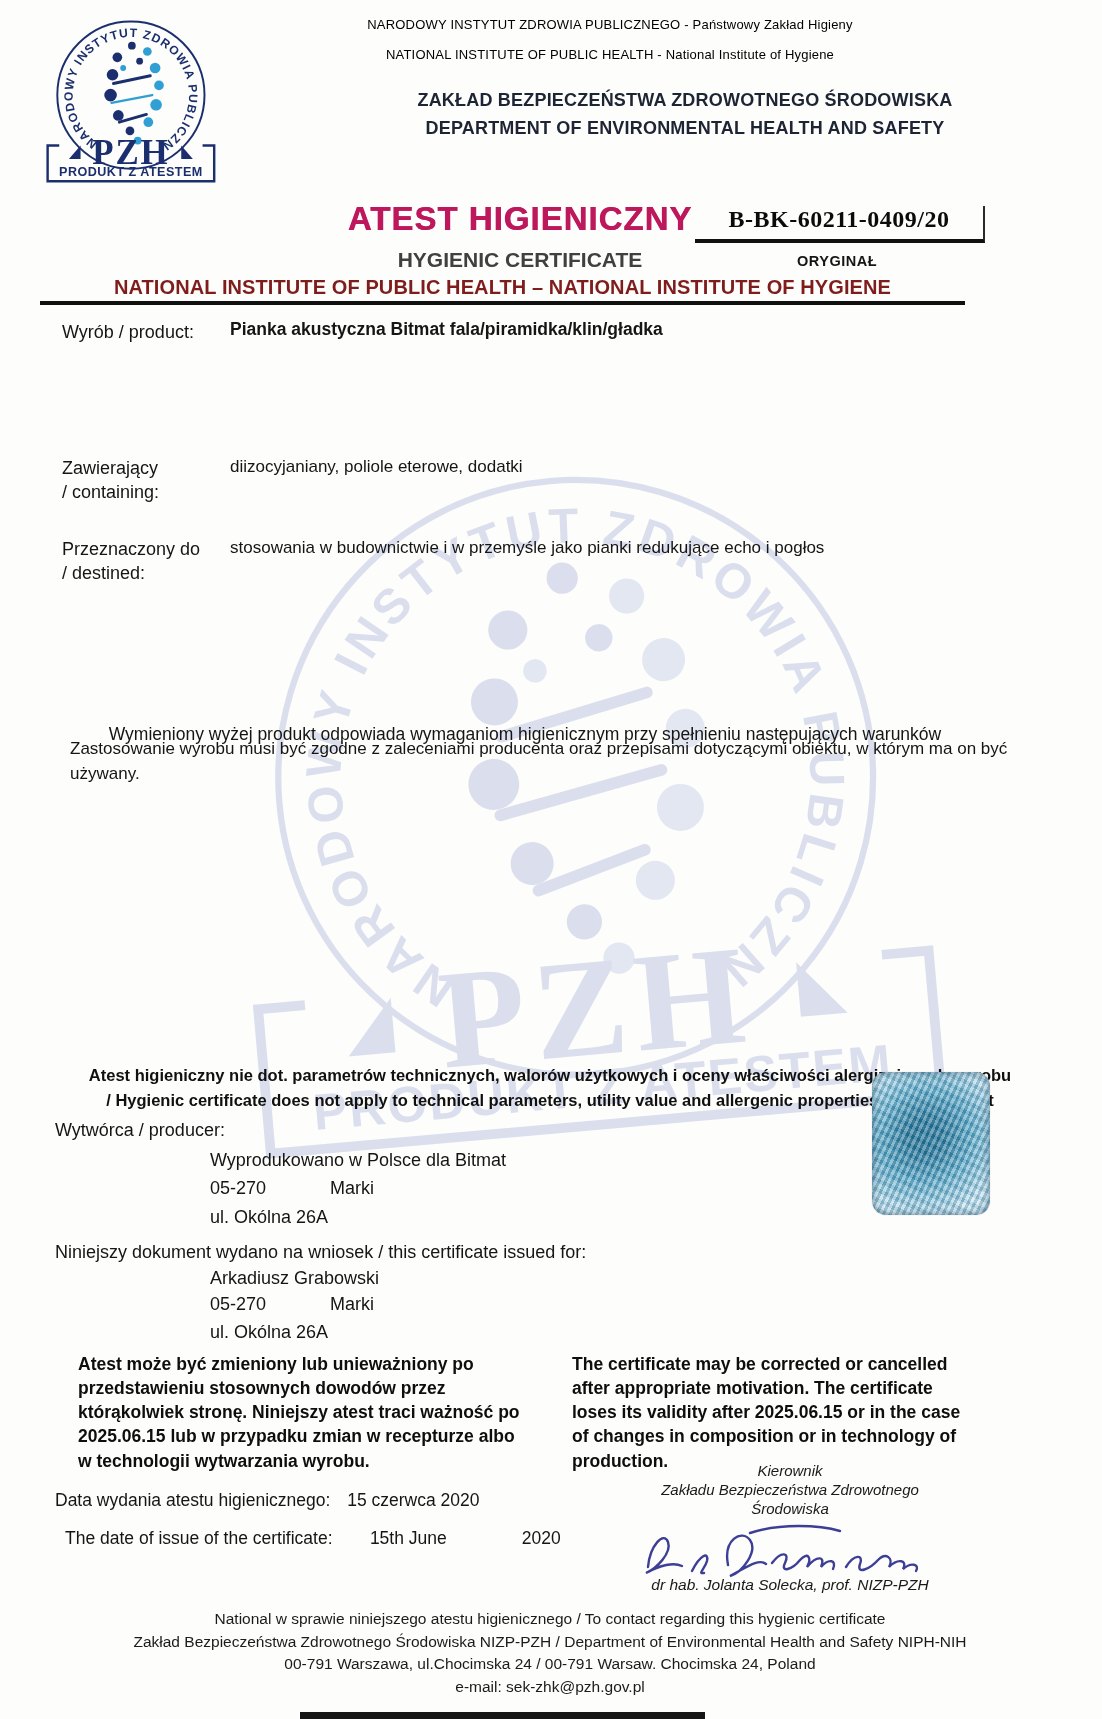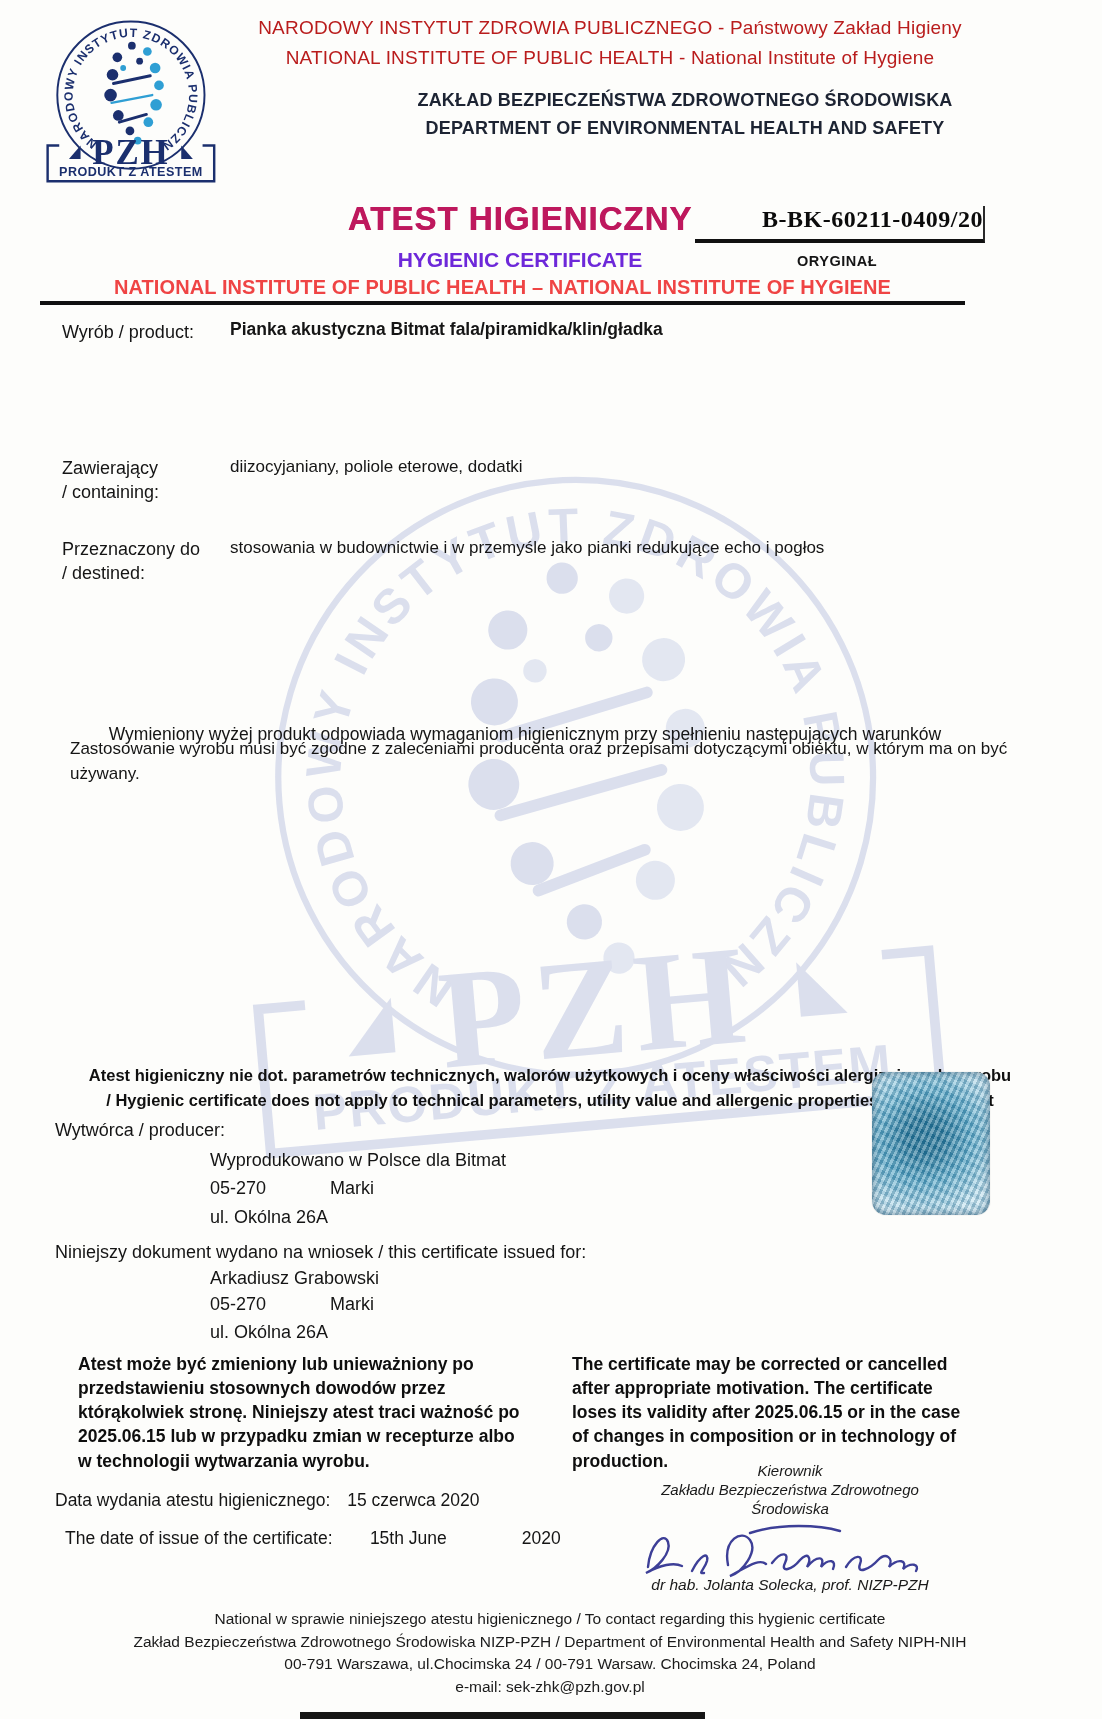--- a/index.html
+++ b/index.html
@@ -3,31 +3,31 @@
 <meta charset="utf-8">
 <style>
   html,body{margin:0;padding:0;background:#e8e8e8;}
   #page{
     position:relative;width:1102px;height:1719px;margin:0 auto;
     background:#fdfdfb;overflow:hidden;
     font-family:"Liberation Sans",sans-serif;color:#151515;
   }
   .abs{position:absolute;}
   .ctr{text-align:center;}
-  .hdr{font-size:19px;color:#b91c1c;letter-spacing:.2px;}
+  .hdr{font-size:13px;color:#000000;letter-spacing:.2px;}
   .dept{font-size:18px;font-weight:700;color:#1d2433;letter-spacing:.2px;}
   .title-pl{font-size:33px;font-weight:800;letter-spacing:1px;color:#be185d;text-shadow:.6px 0 0 currentColor;}
   .cert-no{
     font-family:"Liberation Serif",serif;font-size:24px;font-weight:700;color:#0b0b0b;
     border-bottom:4px solid #111;border-right:2px solid #2a2a2a;
-    text-align:right;padding-bottom:6px;letter-spacing:.5px;
+    text-align:center;padding-bottom:6px;letter-spacing:.5px;
   }
-  .title-en{font-size:21px;font-weight:700;color:#6d28d9;}
+  .title-en{font-size:21px;font-weight:700;color:#404040;}
   .oryg{font-size:14.5px;font-weight:700;letter-spacing:.5px;text-align:right;}
-  .inst{font-size:20px;font-weight:700;color:#ef4444;letter-spacing:.1px;}
+  .inst{font-size:20px;font-weight:700;color:#7f1d1d;letter-spacing:.1px;}
   .rule{background:#101010;}
   .lab{font-size:18px;line-height:1.35;}
   .val{font-size:17.5px;font-weight:700;}
   .valr{font-size:17px;}
   .cond{font-size:17.5px;margin-top:39px;}
   .body17{font-size:17px;line-height:1.45;}
   .note{font-size:16.5px;font-weight:700;color:#101010;}
   .valid{font-size:17.5px;font-weight:700;line-height:1.38;color:#0e0e0e;}
   .ital{font-style:italic;font-size:15px;color:#1a1a1a;}
   .foot{font-size:15.5px;color:#1b1b1b;}

